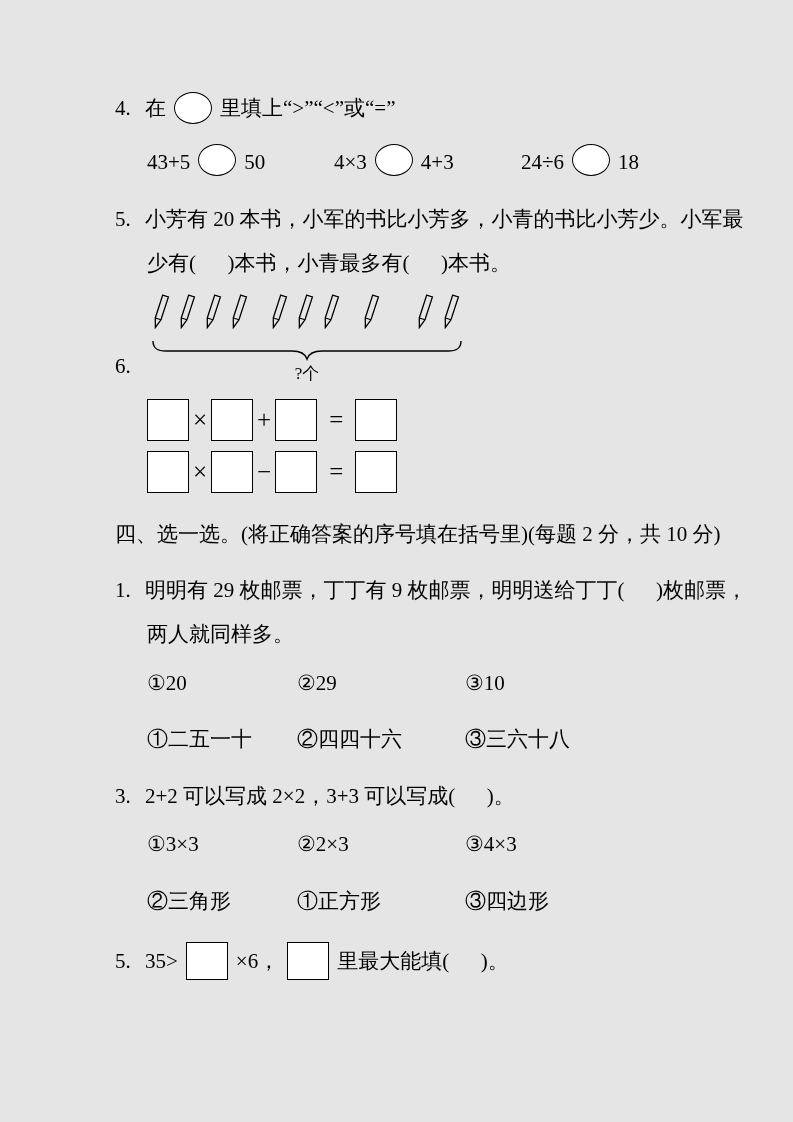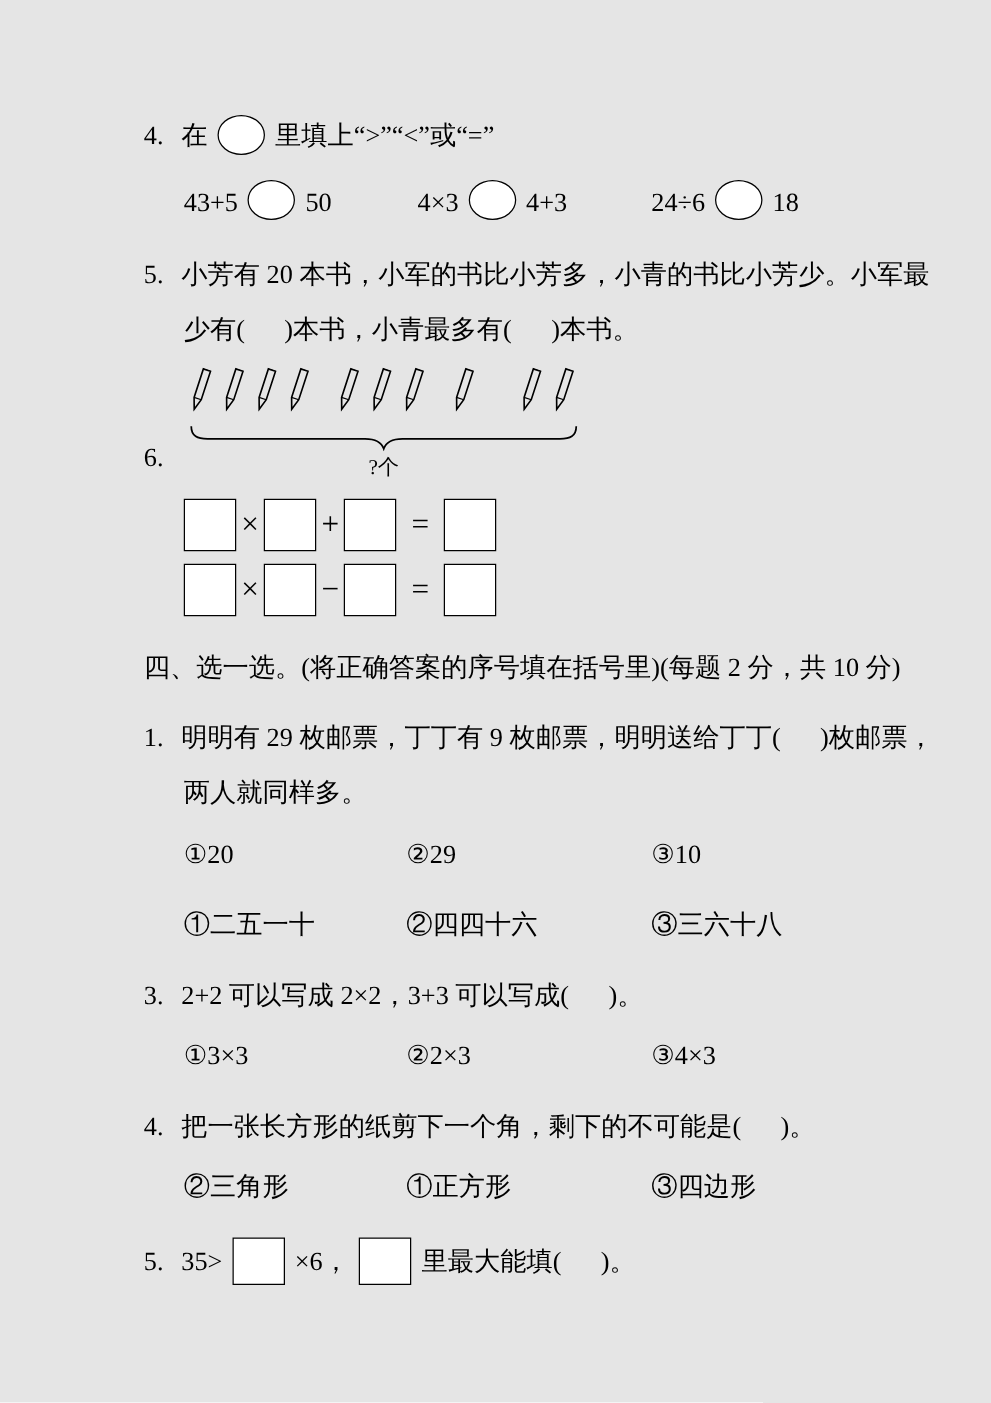--- a/index.html
+++ b/index.html
@@ -46,21 +46,21 @@
     display:inline-block;width:42px;height:42px;border:1.8px solid #000;
     background:#fff;box-sizing:border-box;
   }
   .op{font-size:25px;margin:0 4px;line-height:1;}
   .op.eq{margin:0 12px;}
 
   
   .section-title{margin-top:26px;}
   .choice{margin-top:26px;}
   .choice .line2{margin-top:14px;}
-  .options{display:flex;margin:18px 0 0 32px;white-space:nowrap;gap:28px;}
+  .options{display:flex;margin:18px 0 0 32px;white-space:nowrap;}
   .options .opt:nth-child(1){width:150px;}
   .options .opt:nth-child(2){width:168px;}
 
   .inline-box{
     display:inline-block;width:42px;height:38px;border:1.6px solid #000;
     vertical-align:middle;margin:0 8px 4px 8px;background:#fff;box-sizing:border-box;
   }
 </style>
 </head>
 <body>
@@ -204,23 +204,20 @@
       <span class="qnum">3.</span><span>2+2 可以写成 2×2，3+3 可以写成(&nbsp;&nbsp;&nbsp;&nbsp;&nbsp;&nbsp;)。</span>
     </div>
     <div class="options">
       <span class="opt">①3×3</span>
       <span class="opt">②2×3</span>
       <span class="opt">③4×3</span>
     </div>
   </section>
 
   <section class="choice">
-    <div class="q-line">
-      <span class="qnum">4.</span><span>把一张长方形的纸剪下一个角，剩下的不可能是(&nbsp;&nbsp;&nbsp;&nbsp;&nbsp;&nbsp;)。</span>
-    </div>
     <div class="options">
       <span class="opt">②三角形</span>
       <span class="opt">①正方形</span>
       <span class="opt">③四边形</span>
     </div>
   </section>
 
   <section class="choice">
     <div class="q-line">
       <span class="qnum">5.</span><span>35&gt;</span><span class="inline-box"></span><span>×6，</span><span class="inline-box"></span><span>里最大能填(&nbsp;&nbsp;&nbsp;&nbsp;&nbsp;&nbsp;)。</span>

